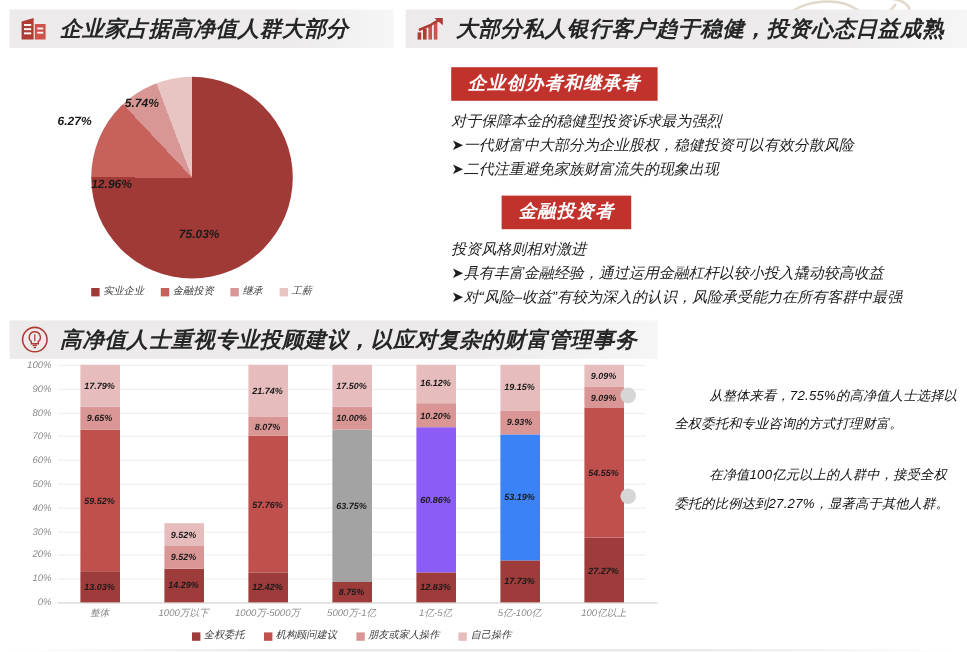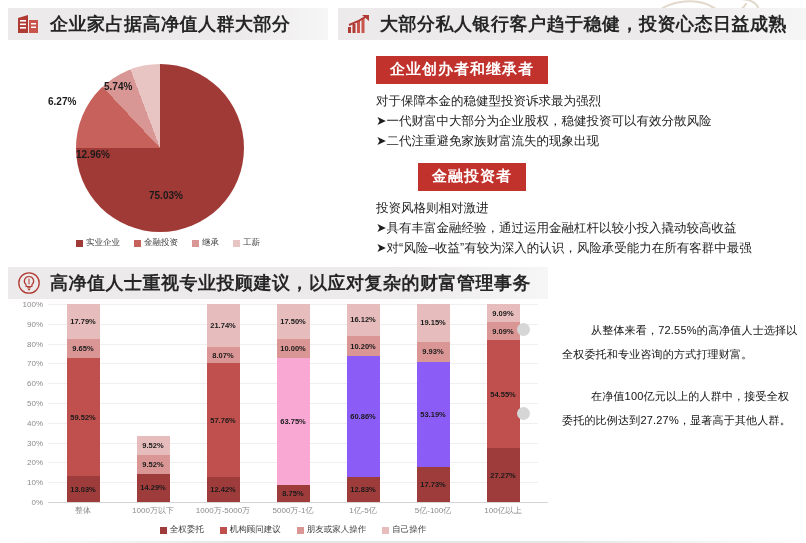--- a/index.html
+++ b/index.html
@@ -2,21 +2,21 @@
 <html><head>
 <meta charset="utf-8">
 <style>
   * { box-sizing: border-box; margin: 0; padding: 0; }
   html, body {
     width: 806px; height: 543px;
     font-family: "Liberation Sans", "DejaVu Sans", sans-serif;
     background: #ffffff;
     overflow: hidden;
   }
-  #page { position: relative; width: 806px; height: 543px; background:#fff; }
+  #page { position: relative; width: 806px; height: 543px; background:#fff;font-style:italic; }
 
   
   .swirl { position:absolute; top:-4px; left:648px; width:120px; height:26px;
            opacity:.55; pointer-events:none; }
 
   
   .sec-head {
     position: absolute;
     display: flex; align-items: center;
     background: linear-gradient(to right, #eceaea 0%, #eceaea 72%, #f7f6f6 100%);
@@ -274,21 +274,21 @@
             <div class="seg" style="background: rgb(230, 188, 188); height: 21.74%;">
               <span>21.74%</span>
             </div>
           </div>
         </div>
         <div class="bcol">
           <div class="bstack">
             <div class="seg" style="background: rgb(158, 59, 59); height: 8.75%;">
               <span>8.75%</span>
             </div>
-            <div class="seg" style="background: #f9a8d4; height: 63.75%;">
+            <div class="seg" style="background: #a3a3a3; height: 63.75%;">
               <span>63.75%</span>
             </div>
             <div class="seg" style="background: rgb(217, 150, 148); height: 10%;">
               <span>10.00%</span>
             </div>
             <div class="seg" style="background: rgb(230, 188, 188); height: 17.5%;">
               <span>17.50%</span>
             </div>
           </div>
         </div>
@@ -306,21 +306,21 @@
             <div class="seg" style="background: rgb(230, 188, 188); height: 16.12%;">
               <span>16.12%</span>
             </div>
           </div>
         </div>
         <div class="bcol">
           <div class="bstack">
             <div class="seg" style="background: rgb(158, 59, 59); height: 17.73%;">
               <span>17.73%</span>
             </div>
-            <div class="seg" style="background: #8b5cf6; height: 53.19%;">
+            <div class="seg" style="background: #3b82f6; height: 53.19%;">
               <span>53.19%</span>
             </div>
             <div class="seg" style="background: rgb(217, 150, 148); height: 9.93%;">
               <span>9.93%</span>
             </div>
             <div class="seg" style="background: rgb(230, 188, 188); height: 19.15%;">
               <span>19.15%</span>
             </div>
           </div>
         </div>

